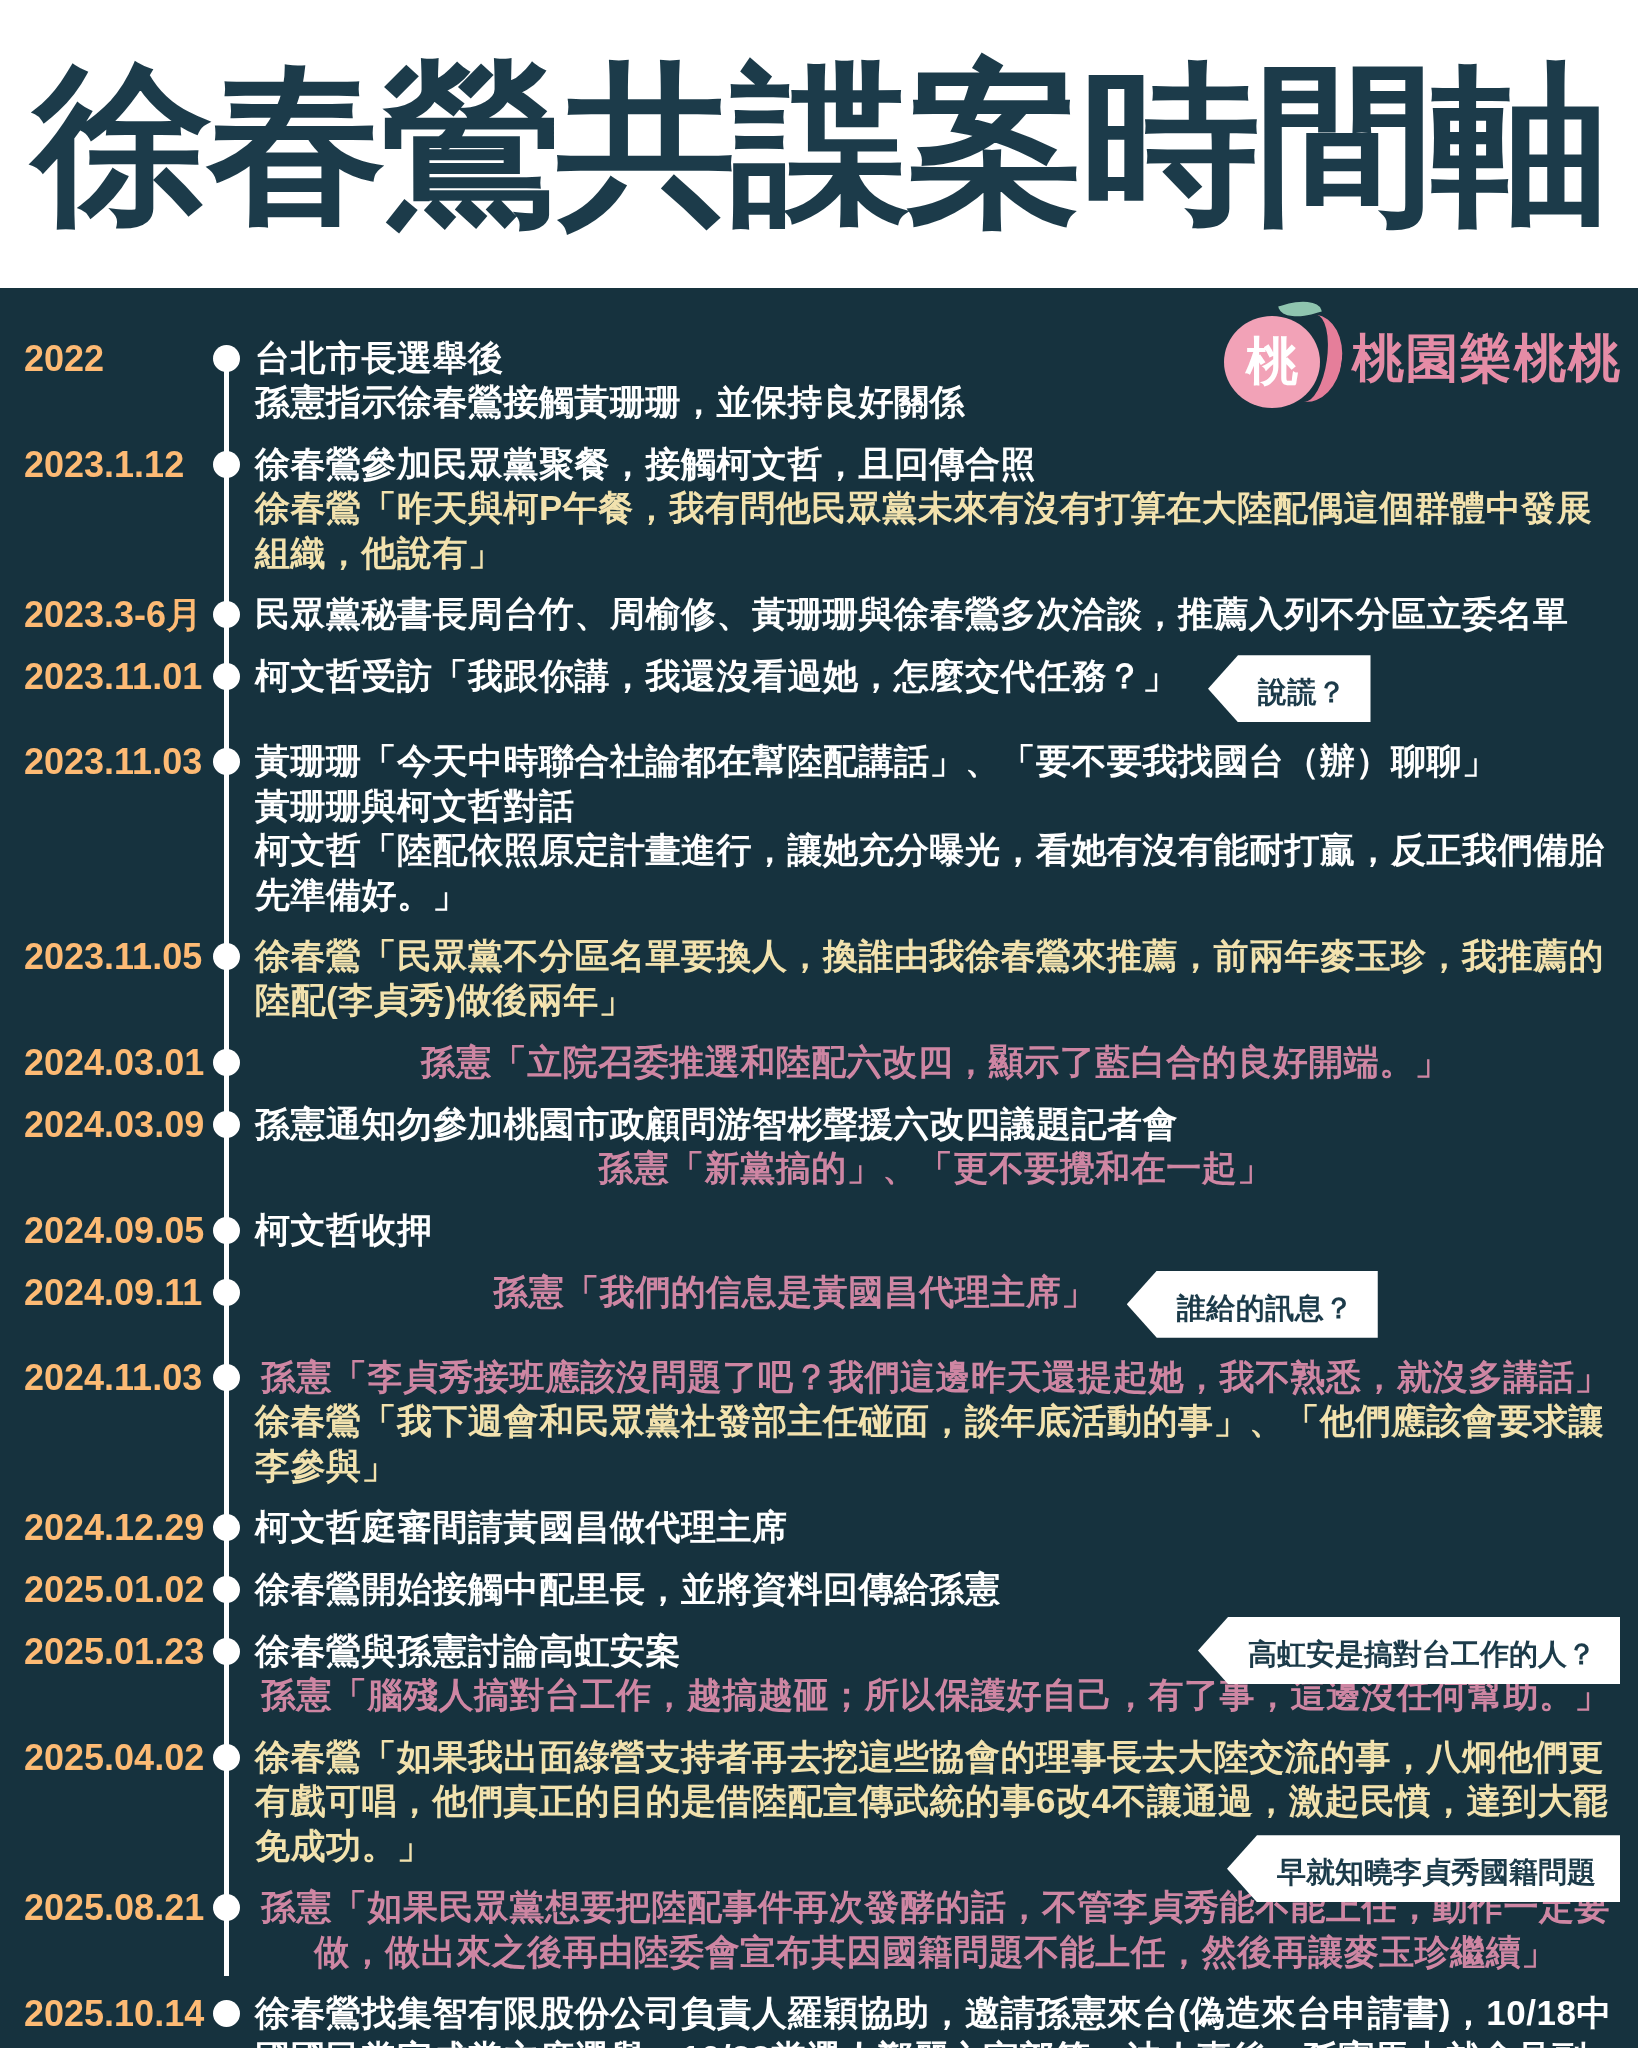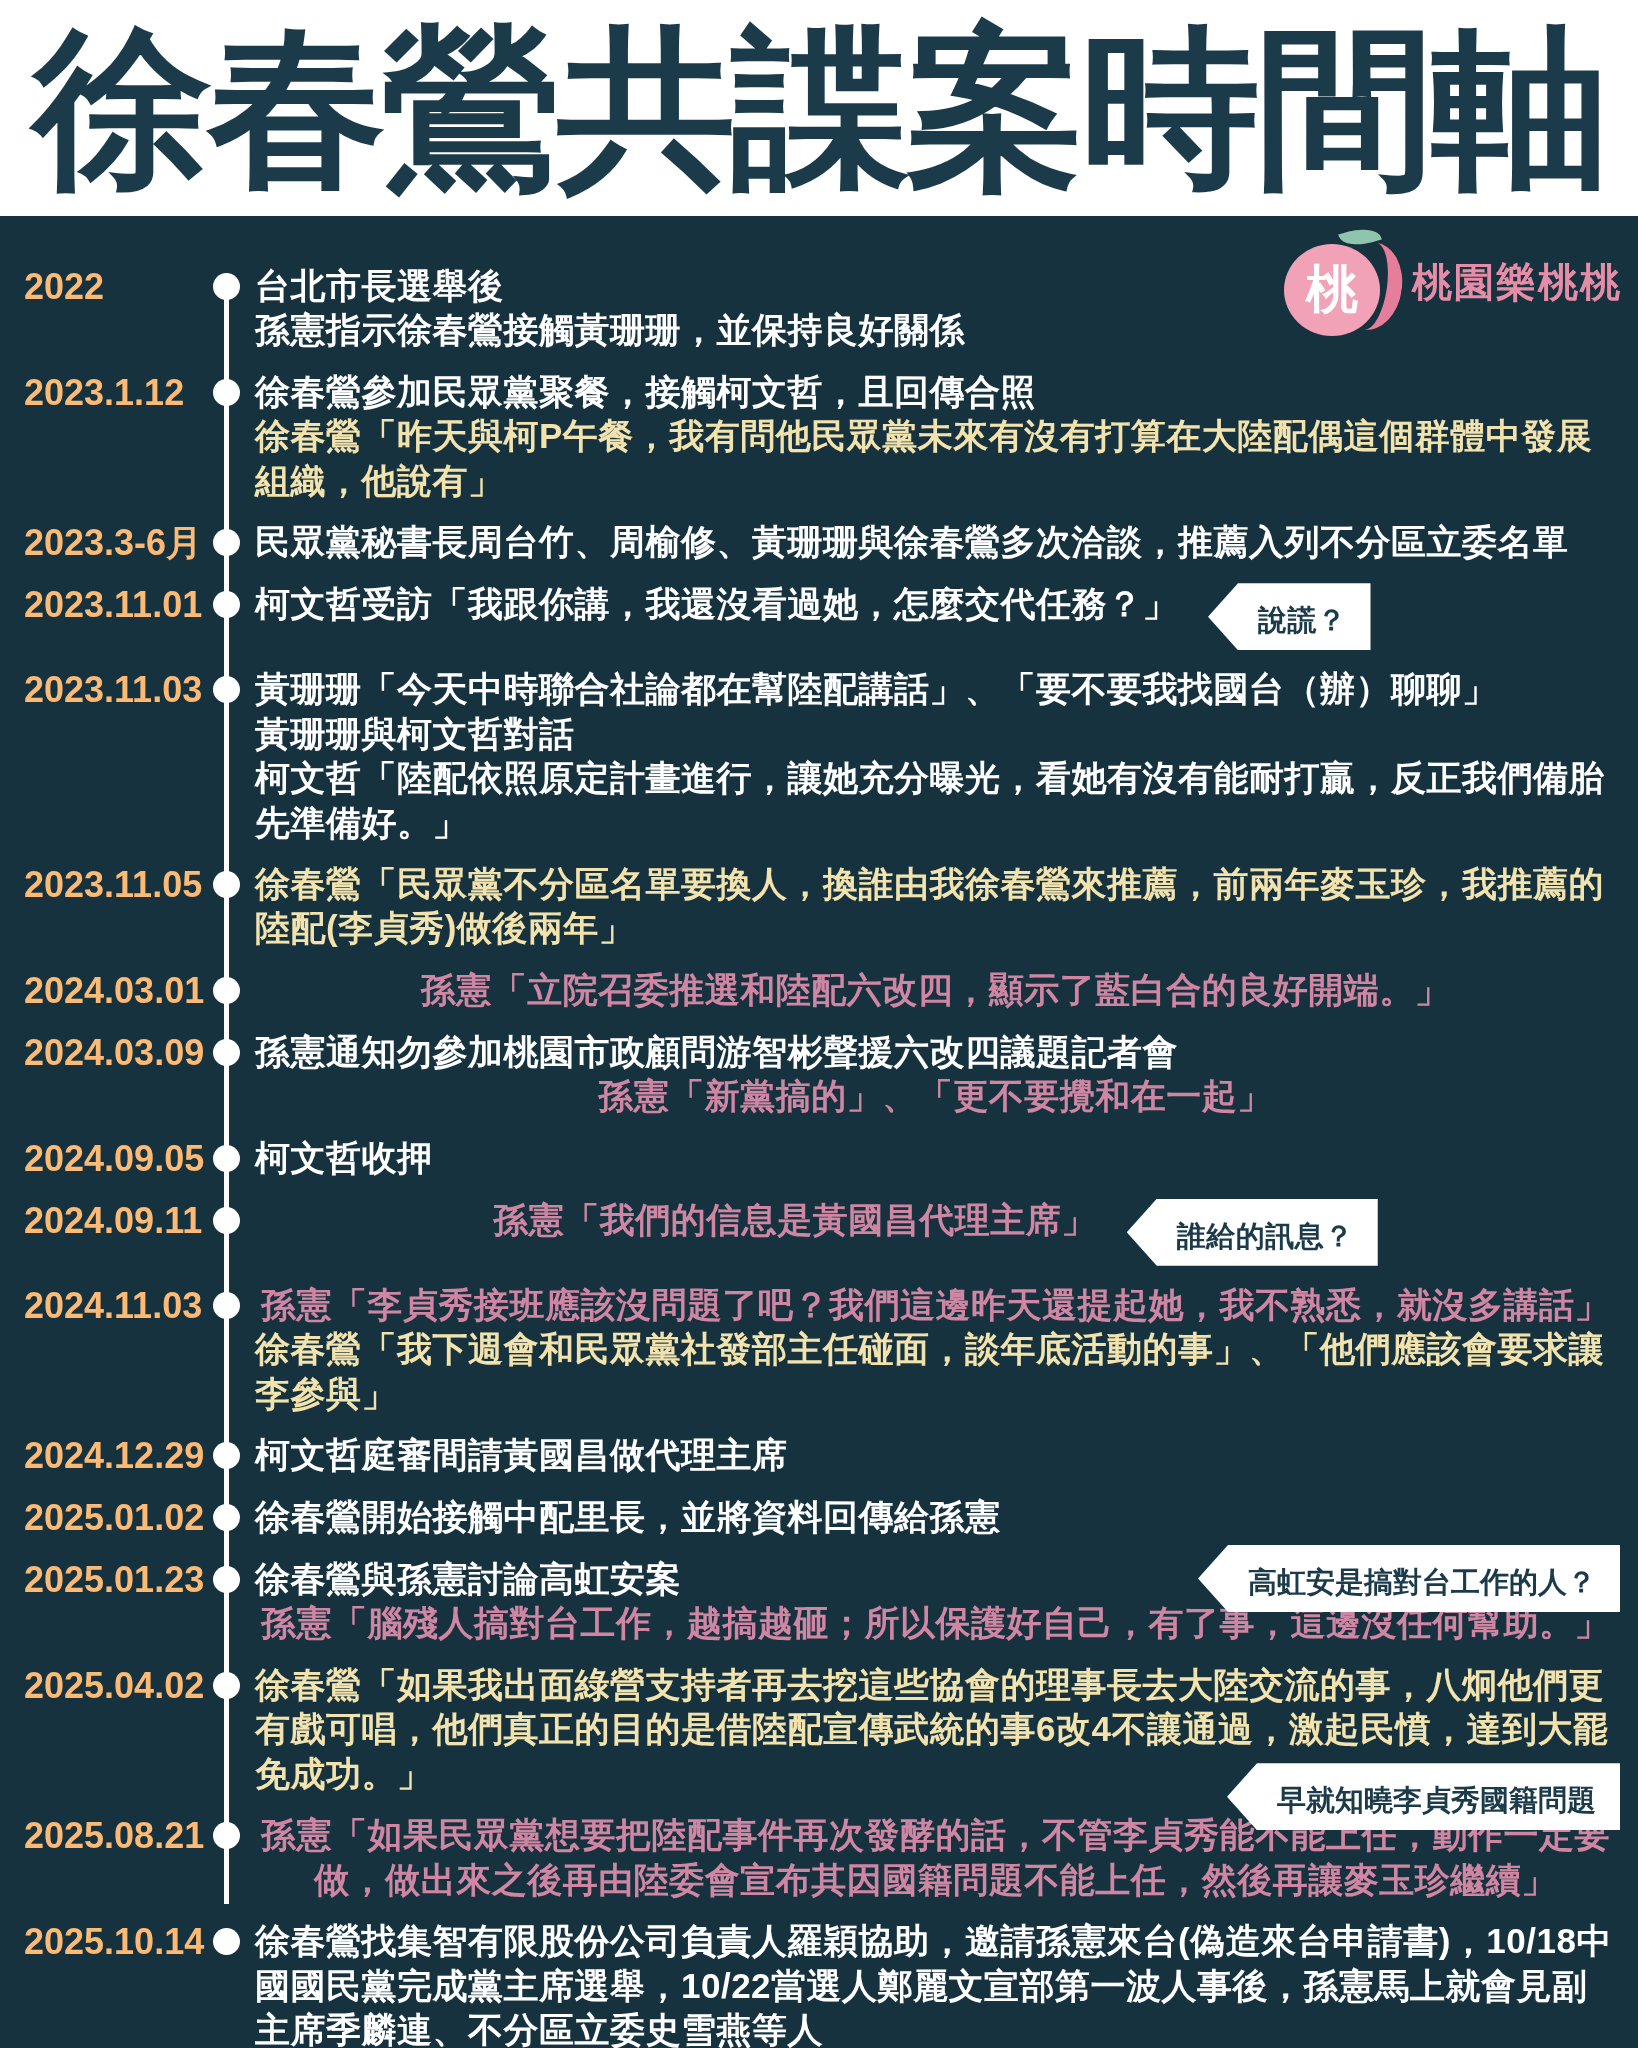--- a/index.html
+++ b/index.html
@@ -4,21 +4,21 @@
 <style>
   html,body{margin:0;padding:0;}
   body{
     width:1638px;height:2048px;overflow:hidden;
     background:#16323e;
     font-family:"Liberation Sans","DejaVu Sans",sans-serif;
     -webkit-font-smoothing:antialiased;
   }
   
   .header{
-    background:#ffffff;height:216px;
+    background:#ffffff;height:288px;
     display:flex;align-items:center;justify-content:center;
     overflow:hidden;
   }
   .header .title{
     color:#1c3b4a;font-size:172px;font-weight:900;
     white-space:nowrap;letter-spacing:-4px;
     transform:scaleX(1.04);transform-origin:center;
     line-height:1;
   }
   
@@ -43,23 +43,22 @@
     border:0 solid transparent;border-right:15px solid #e57e9a;
     border-radius:50%;transform:rotate(8deg);
     box-sizing:border-box;
   }
   .peach .glyph{
     position:absolute;left:2px;top:16px;width:96px;height:92px;
     display:flex;align-items:center;justify-content:center;
     color:#ffffff;font-size:52px;font-weight:900;
   }
   .logo .wordmark{
-    color:#e58ca6;font-size:40px;font-weight:900;letter-spacing:2px;
+    color:#e58ca6;font-size:52px;font-weight:900;letter-spacing:2px;
     line-height:1;
-    font-family:Liberation Mono, monospace;
   }
   
   .timeline{position:relative;padding-top:22px;}
   .timeline::before{
     content:"";position:absolute;left:224px;top:36px;bottom:148px;
     width:5px;background:#ffffff;z-index:0;
   }
   .timeline-entry{
     position:relative;display:flex;align-items:flex-start;
     margin-bottom:17px;

